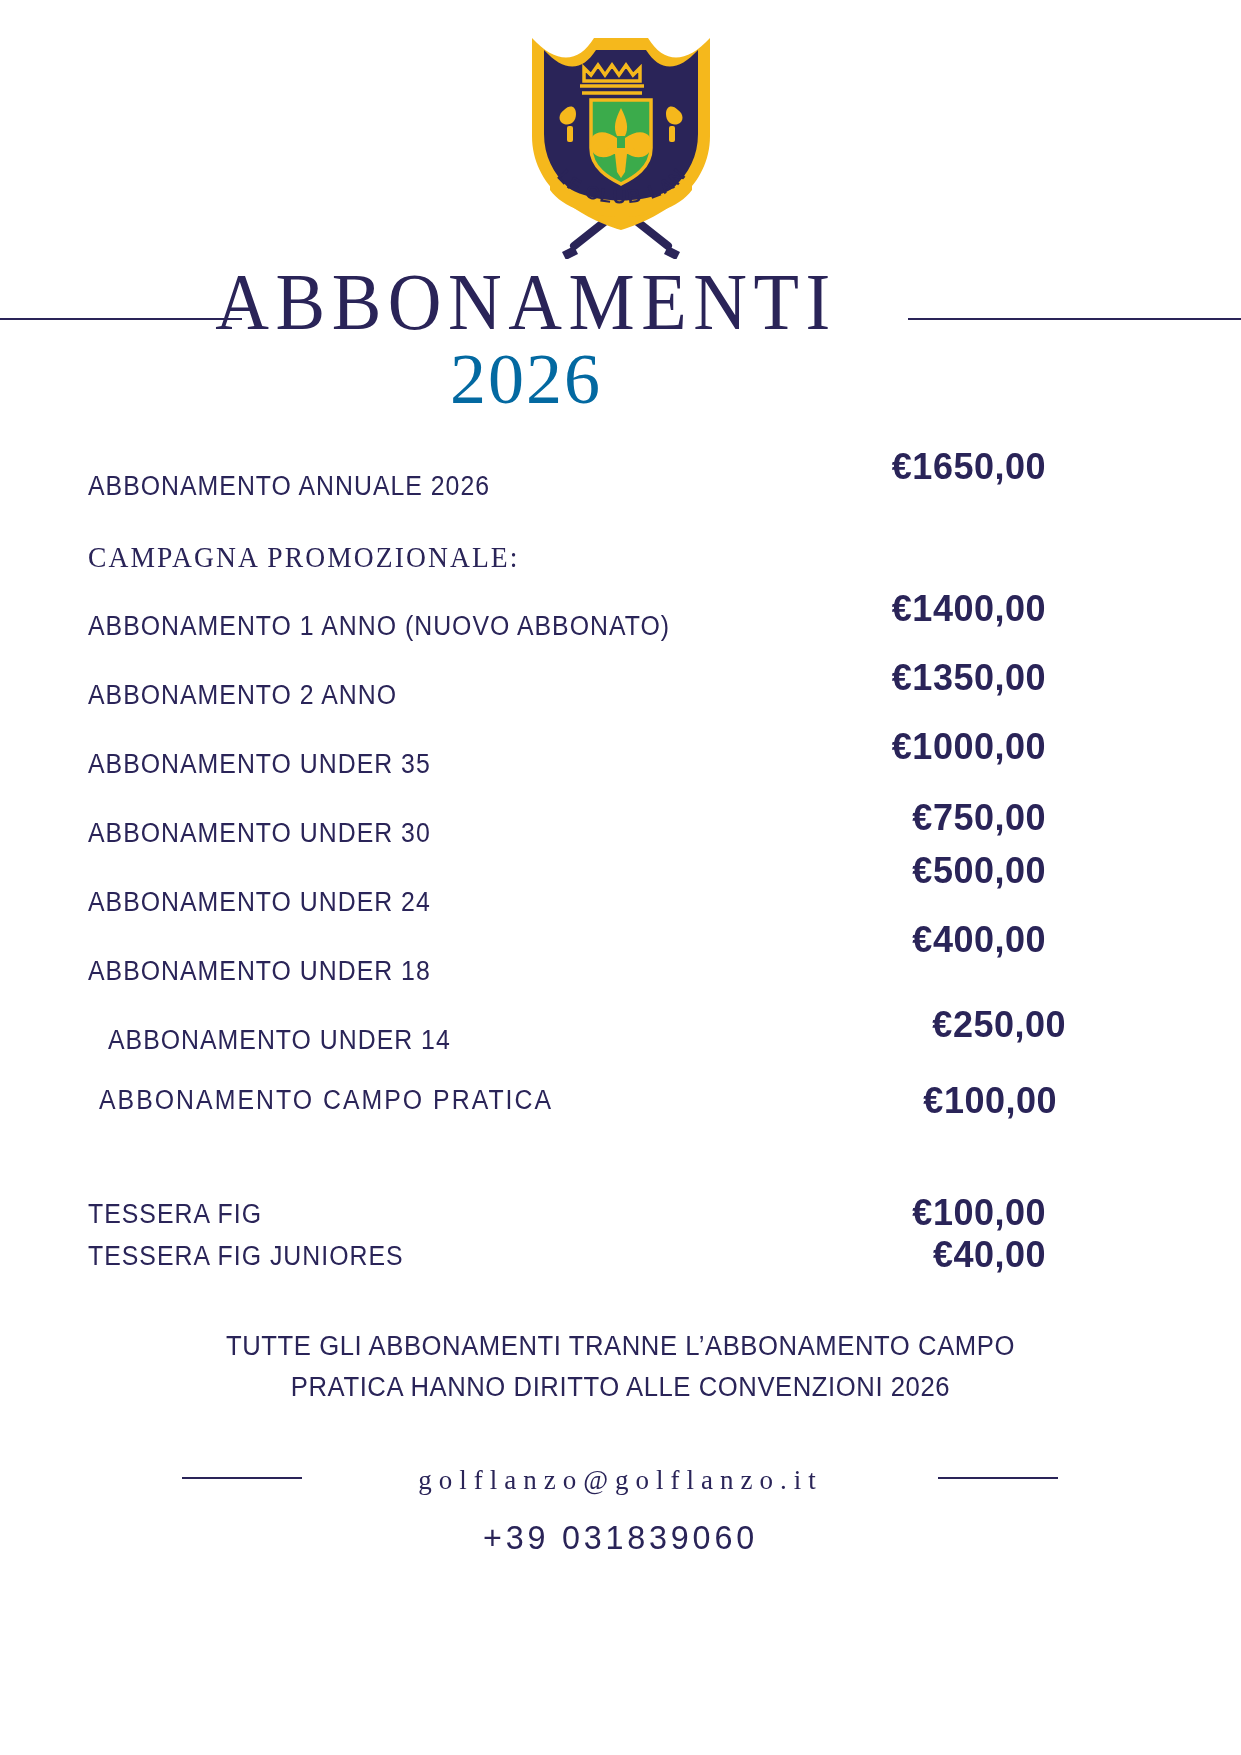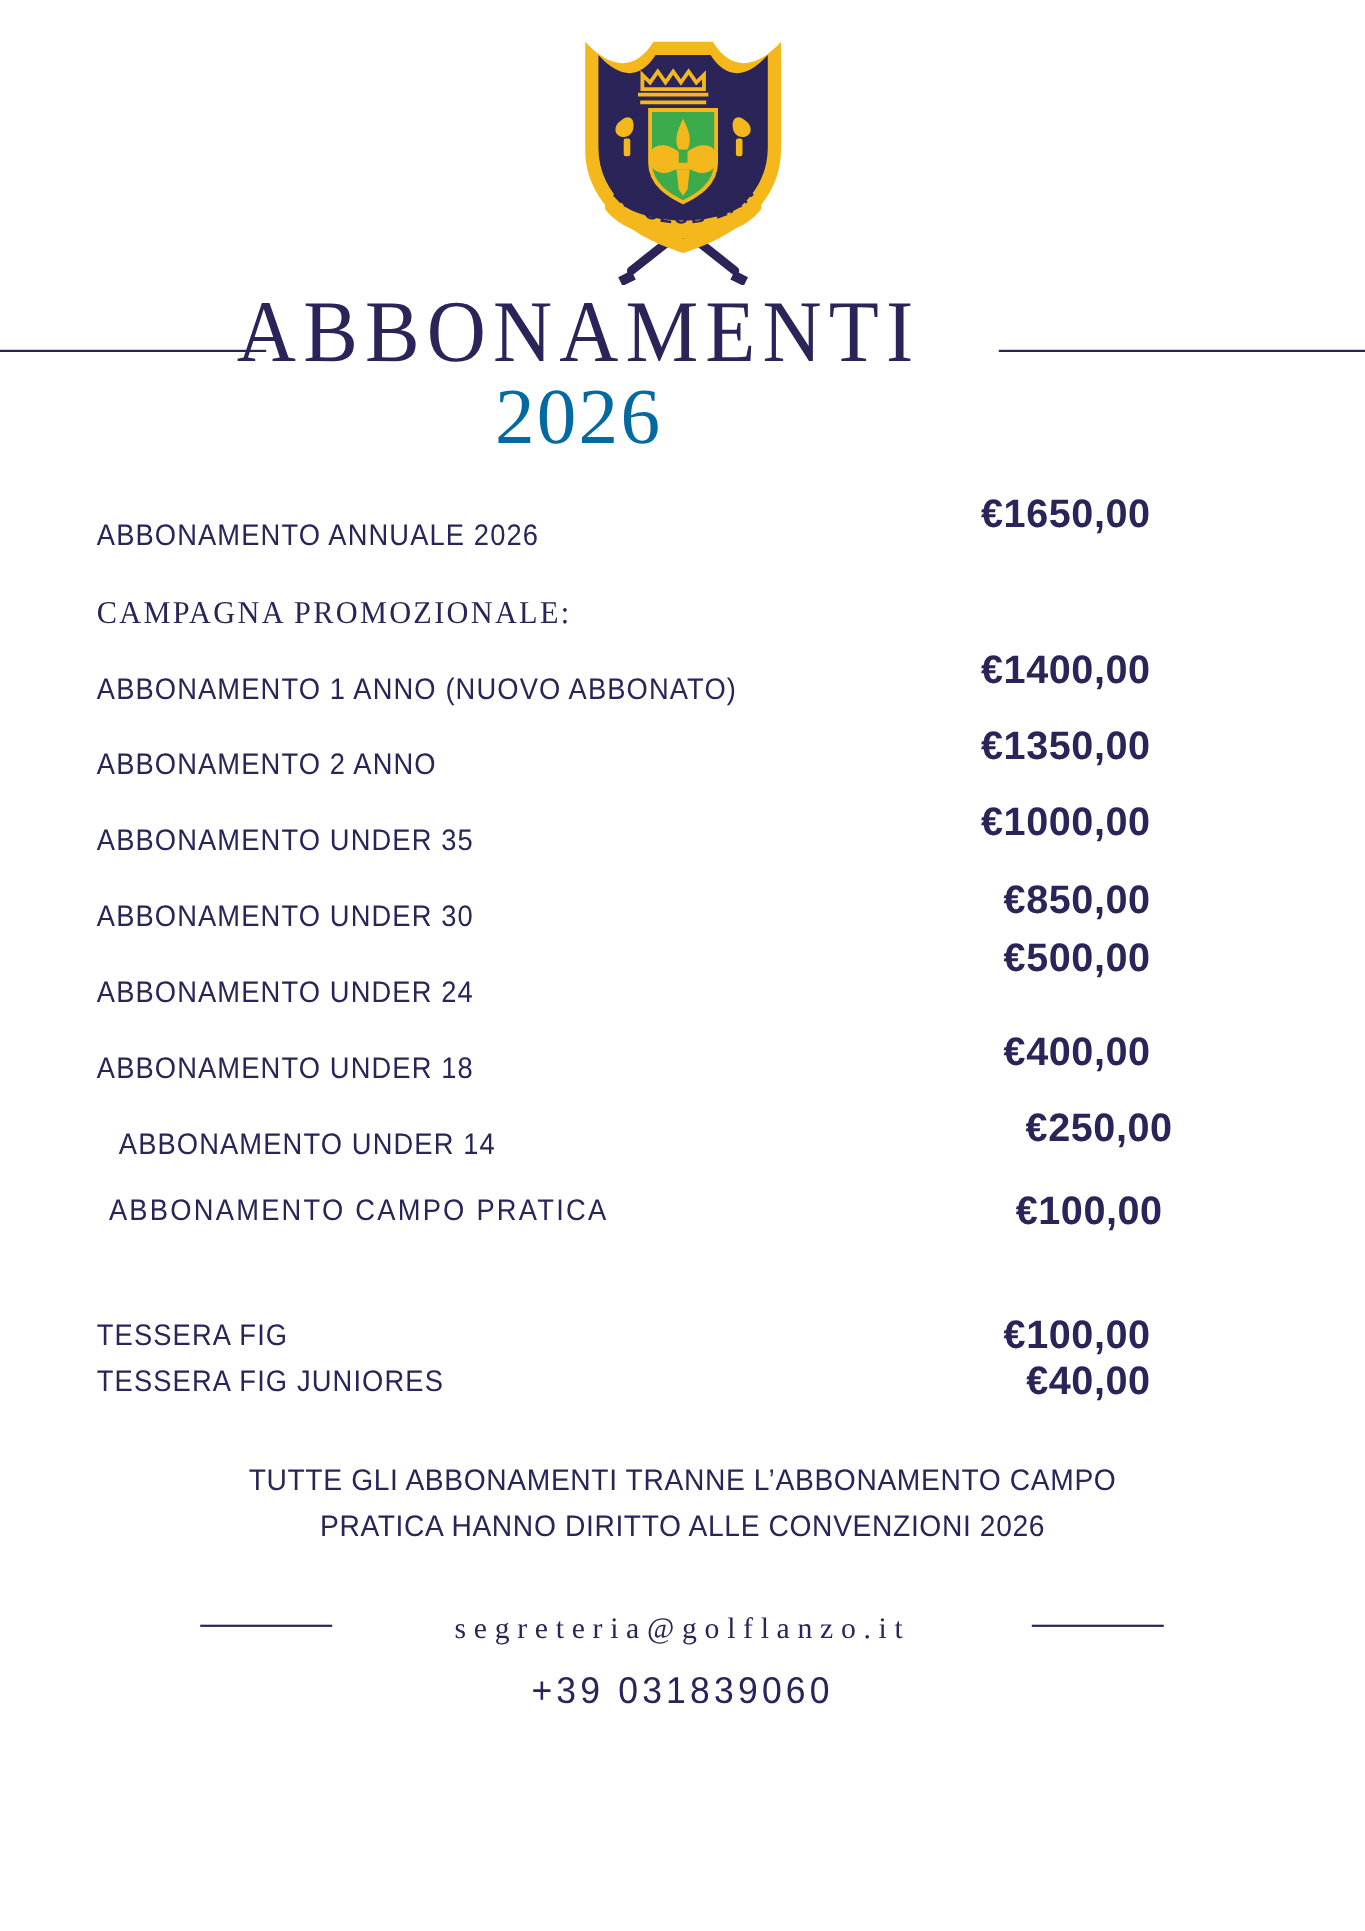--- a/index.html
+++ b/index.html
@@ -229,31 +229,31 @@
     <span class="row-price" style="bottom:12px;">€1350,00</span>
   </div>
 
   <div class="r" style="top:278px;height:44px;">
     <span class="row-label">ABBONAMENTO UNDER 35</span>
     <span class="row-price" style="bottom:12px;">€1000,00</span>
   </div>
 
   <div class="r" style="top:347px;height:44px;">
     <span class="row-label">ABBONAMENTO UNDER 30</span>
-    <span class="row-price" style="bottom:10px;">€850,00</span>
+    <span class="row-price" style="bottom:10px;">€750,00</span>
   </div>
 
   <div class="r" style="top:416px;height:44px;">
     <span class="row-label">ABBONAMENTO UNDER 24</span>
     <span class="row-price" style="bottom:26px;margin-left:16px;">€500,00</span>
   </div>
 
   <div class="r" style="top:485px;height:44px;">
     <span class="row-label">ABBONAMENTO UNDER 18</span>
-    <span class="row-price" style="bottom:10px;">€400,00</span>
+    <span class="row-price" style="bottom:26px;">€400,00</span>
   </div>
 
   <div class="r" style="top:554px;height:44px;margin-left:20px;">
     <span class="row-label">ABBONAMENTO UNDER 14</span>
     <span class="row-price" style="bottom:10px;">€250,00</span>
   </div>
 
   <div class="r" style="top:614px;height:44px;margin-left:11px;">
     <span class="row-label" style="letter-spacing:2.2px;">ABBONAMENTO CAMPO PRATICA</span>
     <span class="row-price" style="bottom:-6px;">€100,00</span>
@@ -272,14 +272,14 @@
 </div>
 
 <div class="note" style="top:1326px;">
   <div>TUTTE GLI ABBONAMENTI TRANNE L’ABBONAMENTO CAMPO</div>
   <div>PRATICA HANNO DIRITTO ALLE CONVENZIONI 2026</div>
 </div>
 
 <div class="rule rule-foot-left"></div>
 <div class="rule rule-foot-right"></div>
 
-<div class="email" style="top:1465px;">segreteria@golflanzo.it</div>
+<div class="email" style="top:1465px;">golflanzo@golflanzo.it</div>
 <div class="phone" style="top:1518px;">+39 031839060</div>
 
 </body></html>

